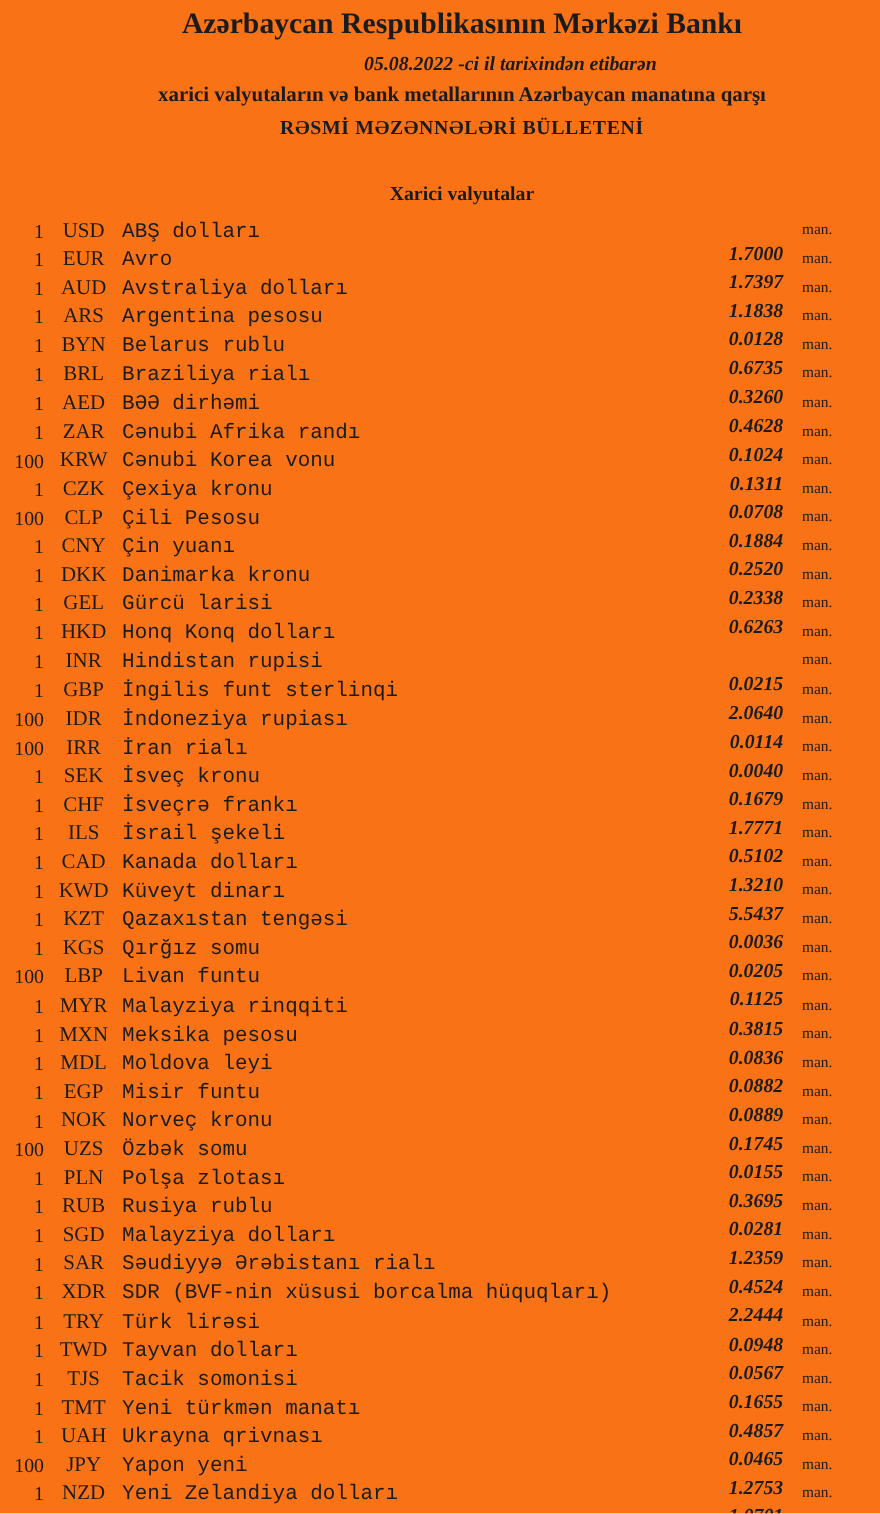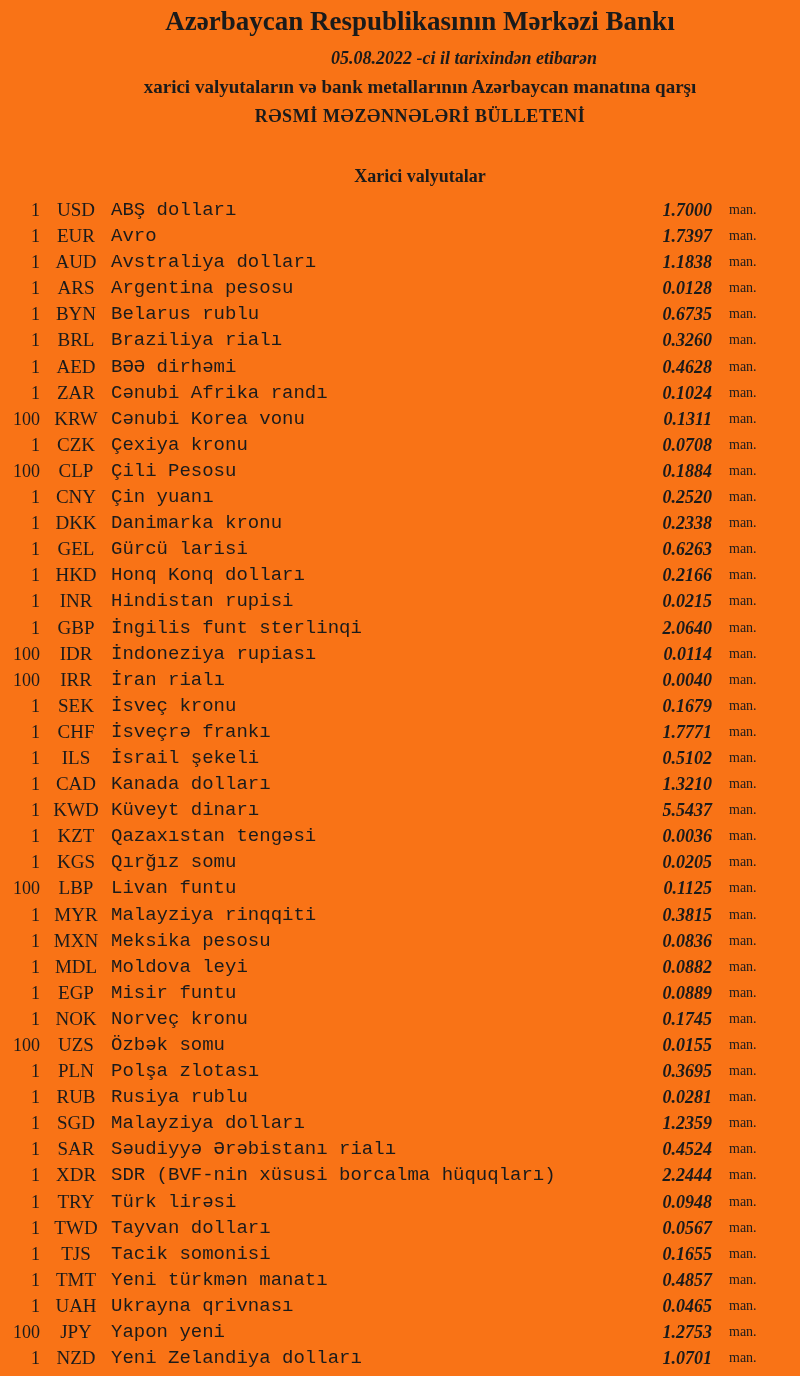--- a/index.html
+++ b/index.html
@@ -43,21 +43,21 @@
     height: 26.1px;
     line-height: 26.1px;
     font-size: 19px;
   }
   .cell { position: absolute; top: 0; white-space: nowrap; }
   .cell-qty  { left: 0;    width: 40px;  text-align: right;  font-size: 18px; }
   .cell-code { left: 46px; width: 60px;  text-align: center; font-size: 19px; }
   .cell-name { left: 111px; font-family: Liberation Mono, monospace; }
   .cell-rate {
     left: 502px; width: 210px; text-align: right;
-    font-weight: 700; font-style: italic; font-size: 18px;
+    font-weight: 700; font-style: italic; font-size: 18px; margin-top: 20px;
   }
   .cell-unit { left: 729px; font-size: 14px; }
 </style>
 </head>
 <body>
 
 <div class="page">
 
   <div class="hline bank-name">Azərbaycan Respublikasının Mərkəzi Bankı</div>
   <div class="hline date-line">05.08.2022 -ci il tarixindən etibarən</div>
@@ -176,21 +176,20 @@
     <span class="cell cell-code">GEL</span>
     <span class="cell cell-name">Gürcü larisi</span>
     <span class="cell cell-rate">0.6263</span>
     <span class="cell cell-unit">man.</span>
   </div>
 
   <div class="row">
     <span class="cell cell-qty">1</span>
     <span class="cell cell-code">HKD</span>
     <span class="cell cell-name">Honq Konq dolları</span>
-    <span class="cell cell-rate">0.2166</span>
     <span class="cell cell-unit">man.</span>
   </div>
 
   <div class="row">
     <span class="cell cell-qty">1</span>
     <span class="cell cell-code">INR</span>
     <span class="cell cell-name">Hindistan rupisi</span>
     <span class="cell cell-rate">0.0215</span>
     <span class="cell cell-unit">man.</span>
   </div>

